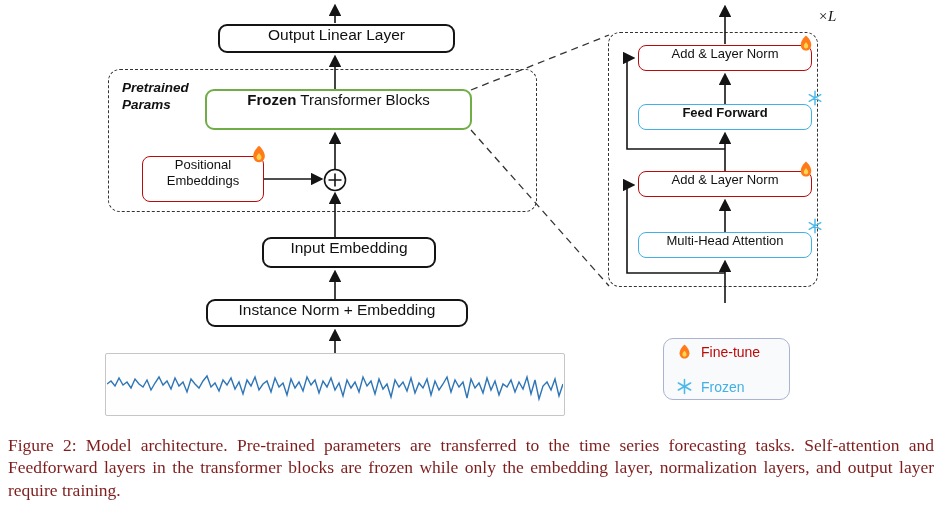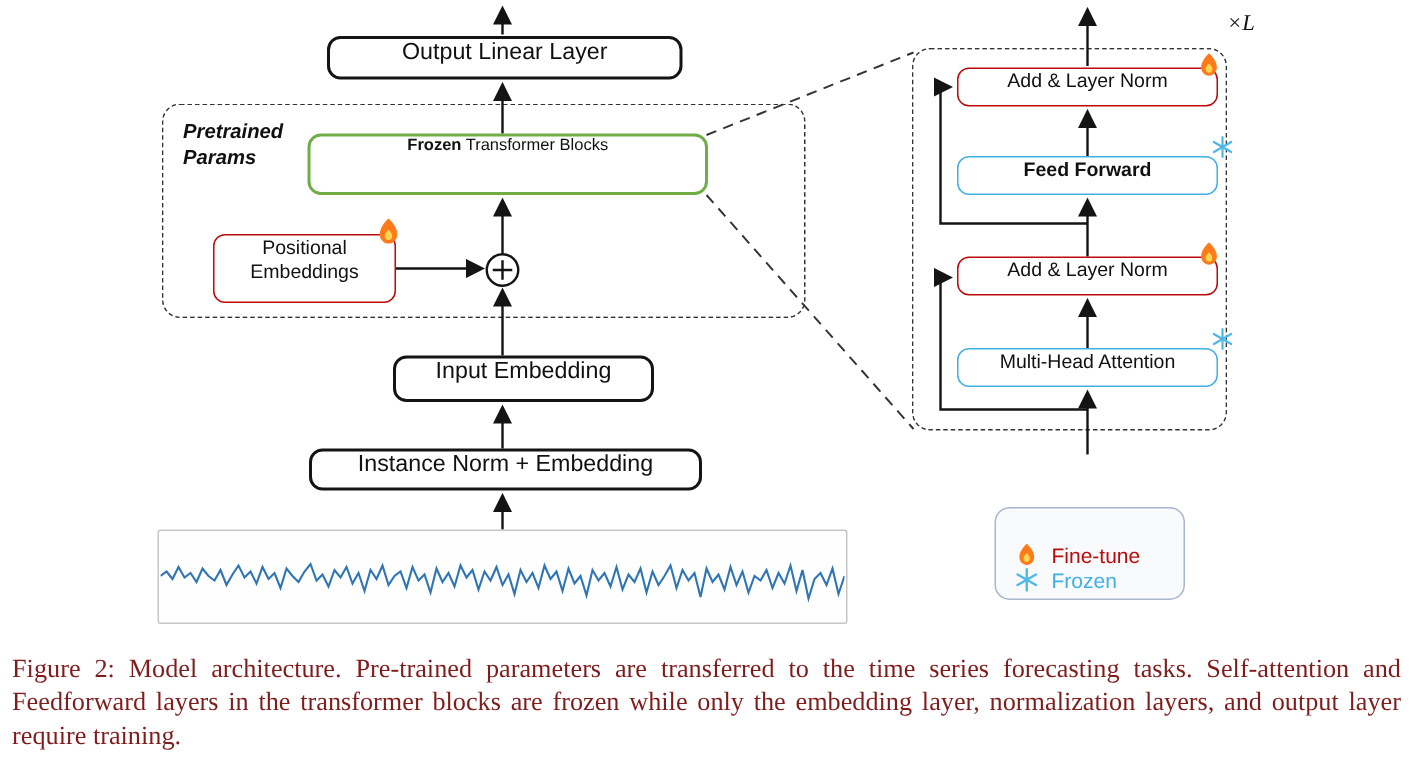--- a/index.html
+++ b/index.html
@@ -7,39 +7,39 @@
     width:942px;height:512px;background:#ffffff;position:relative;overflow:hidden;
     font-family:"Liberation Sans",sans-serif;color:#111;
   }
   .diagram{position:absolute;left:0;top:0;width:942px;height:430px;}
   .overlay{position:absolute;left:0;top:0;width:942px;height:430px;pointer-events:none;}
   .box{
     position:absolute;background:#fff;box-sizing:border-box;
     display:flex;justify-content:center;text-align:center;
   }
   .black-box{border:2px solid #141414;border-radius:9px;font-size:15.5px;font-weight:500;}
-  .green-box{border:2px solid #70ad47;border-radius:9px;font-size:11px;}
+  .green-box{border:2px solid #70ad47;border-radius:9px;font-size:15px;}
   .red-box{border:1.8px solid #bb0a0a;border-radius:8px;}
   .blue-box{border:1.8px solid #41b0e4;border-radius:8px;}
   .small-label{font-size:13px;line-height:1.2;}
   .dashed-group{
     position:absolute;box-sizing:border-box;background:transparent;
     border:1.6px dashed #333;border-radius:12px;
   }
   .group-label{
     position:absolute;font-size:13.5px;font-weight:bold;font-style:italic;line-height:1.25;
   }
   .xl-label{
     position:absolute;font-family:"Liberation Serif",serif;font-style:italic;font-size:15px;
   }
   .corner-icon{position:absolute;line-height:0;}
   .legend{
     position:absolute;left:663px;top:338px;width:127px;height:62px;box-sizing:border-box;
     border:1.5px solid #aab3cf;border-radius:10px;background:#f9fafc;
-    display:flex;flex-direction:column;justify-content:flex-end;padding:4px 12px;
+    display:flex;flex-direction:column;justify-content:space-between;padding:4px 12px;
   }
   .legend-row{display:flex;align-items:center;gap:8px;font-size:14px;font-weight:500;}
   .caption{
     position:absolute;left:8px;top:434px;width:926px;margin:0;
     font-family:"Liberation Serif",serif;font-size:17.5px;line-height:1.28;
     text-align:justify;color:#7f1d1d;
   }
   .plot-box{border:1px solid #c6c6c6;border-radius:2px;background:#fefefe;}
   svg{display:block;}
 </style>

